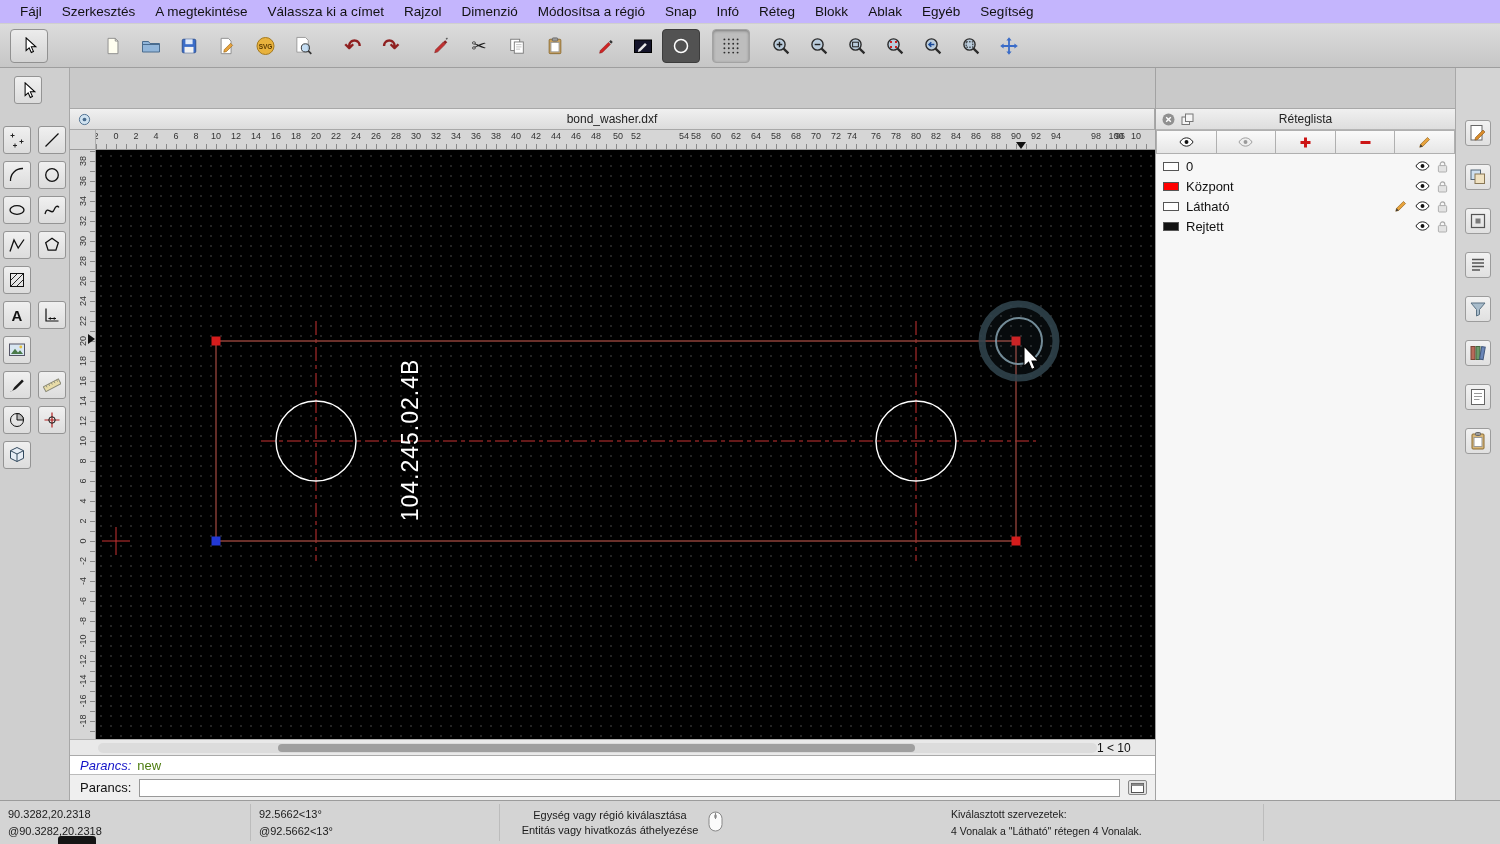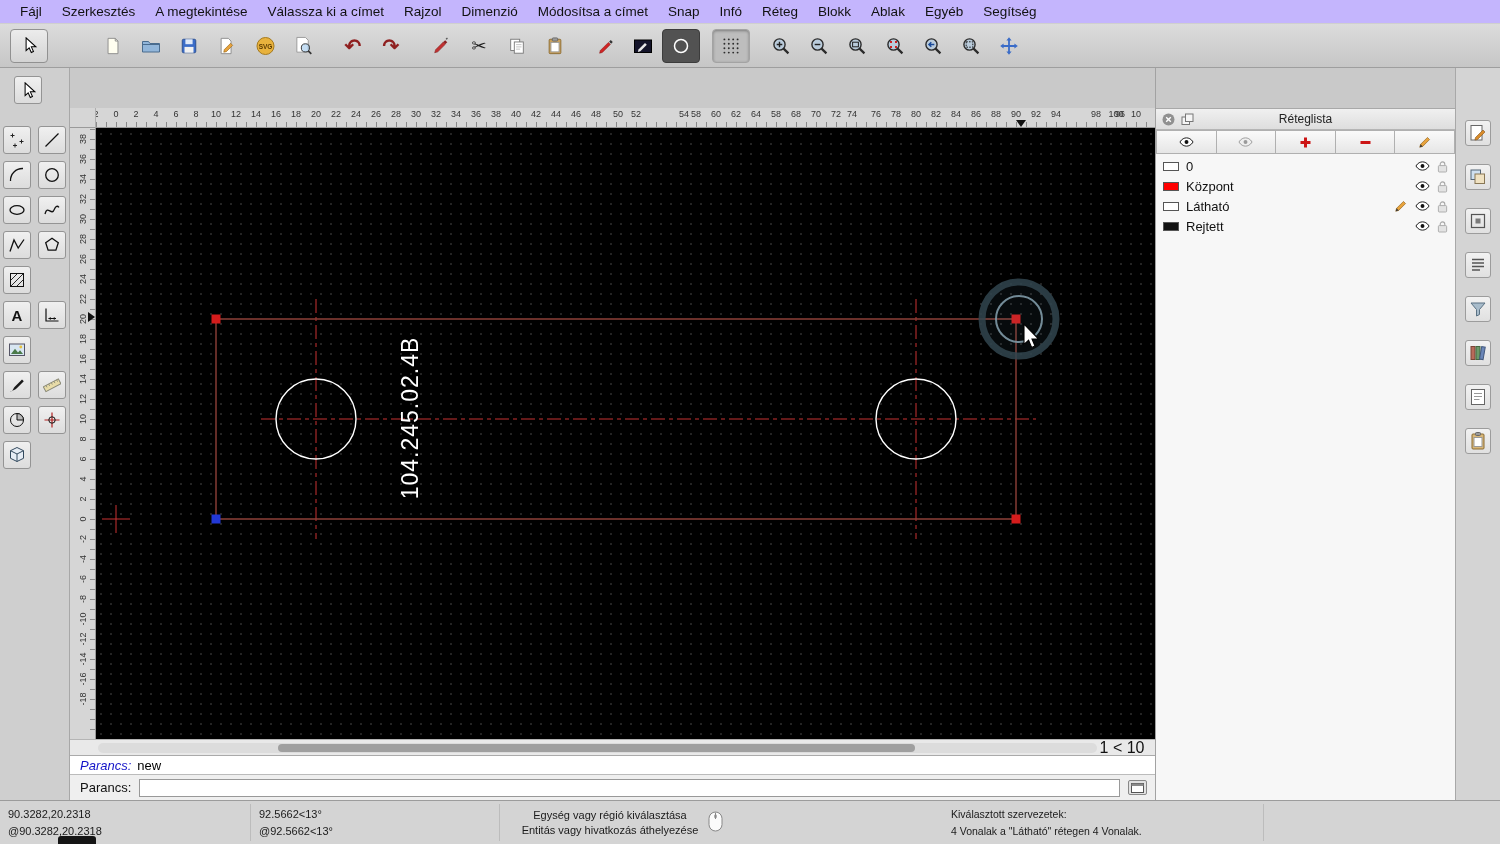--- a/index.html
+++ b/index.html
@@ -40,24 +40,24 @@
 .vruler{width:26px;position:relative;background:#d6d6d6;border-right:1px solid #9a9a9a;overflow:hidden}
 .vlbl{position:absolute;left:0;width:26px;height:10px;line-height:10px;text-align:center;font-size:9px;color:#333;transform:rotate(-90deg)}
 .vticks{position:absolute;top: 1px;bottom:0;right:0;width:5px;background-image:repeating-linear-gradient(to bottom,#8a8a8a 0 1px,transparent 1px 10px)}
 .vmarker{position:absolute;right:0;width:0;height:0;border-top:5px solid transparent;border-bottom:5px solid transparent;border-left:7px solid #111;transform:translateY(-50%)}
 .canvas{flex:1;position:relative;background:#000;overflow:hidden}
 .dots{position:absolute;inset:0;background-image:radial-gradient(#232323 1px,transparent 1.35px);background-size:10px 10px;background-position:0 1px}
 .canvas svg{position:absolute;inset:0}
 .scroll-row{height:16px;background:#e9e9e9;border-top:1px solid #b5b5b5;display:flex;align-items:center;padding:0 4px}
 .hscroll{flex:1;height:10px;position:relative;background:#dcdcdc;border-radius:5px;margin-left:24px}
 .thumb{position:absolute;left:180px;width:637px;top:1px;height:8px;background:#9f9f9f;border-radius:4px}
-.pageind{width:54px;text-align:center;font-size:16px;padding-right:4px}
+.pageind{width:54px;text-align:left;font-size:12px;padding-right:4px}
 .cmd-history{height:19px;background:#fff;border-top:1px solid #aaa;display:flex;align-items:center;padding-left:10px;font-size:13px;gap:6px}
 .chl{color:#1414c8;font-style:italic}
-.chv{color:#000000}
+.chv{color:#4d7c0f}
 .cmd-row{height:26px;background:#efefef;border-top:1px solid #bbb;display:flex;align-items:center;padding:0 8px 0 10px;gap:8px}
 .cpl{font-size:13px}
 .cinput{flex:1;height:18px;border:1px solid #999;background:#fff;font-size:12px;padding:0 4px;font-family:inherit}
 .cbtn{width:19px;height:15px;border:1px solid #888;background:#e2e2e2;display:flex;align-items:center;justify-content:center;border-radius:2px}
 
 .rpanel{width:300px;border-left:1px solid #a2a2a2;display:flex;flex-direction:column;background:#ececec}
 .rgap{height:40px;background:#c9c9c9}
 .rheader{height:22px;background:linear-gradient(#f0f0f0,#dedede);border-top:1px solid #a8a8a8;border-bottom:1px solid #b5b5b5;display:flex;align-items:center;padding:0 6px;gap:6px;position:relative}
 .rhbtn{display:flex;z-index:1}
 .rtitle{position:absolute;left:0;right:0;text-align:center;font-size:12px;color:#222}
@@ -90,21 +90,21 @@
 
 <div class="app">
 
   <div class="menubar">
       <div class="mitem">Fájl</div>
       <div class="mitem">Szerkesztés</div>
       <div class="mitem">A megtekintése</div>
       <div class="mitem">Válassza ki a címet</div>
       <div class="mitem">Rajzol</div>
       <div class="mitem">Dimenzió</div>
-      <div class="mitem">Módosítsa a címet</div>
+      <div class="mitem">Módosítsa a régió</div>
       <div class="mitem">Snap</div>
       <div class="mitem">Infó</div>
       <div class="mitem">Réteg</div>
       <div class="mitem">Blokk</div>
       <div class="mitem">Ablak</div>
       <div class="mitem">Egyéb</div>
       <div class="mitem">Segítség</div>
     </div>
 
   <div class="toolbar">
@@ -389,20 +389,29 @@
               <path d="M9 1.5l6.5 3.2v7.6L9 15.5 2.5 12.3V4.7z" fill="#e6edf5" stroke="#334a5e"></path>
               <path d="M2.5 4.7L9 8l6.5-3.3M9 8v7.5" fill="none" stroke="#334a5e"></path>
             </svg>
           </div>
         </div>
     </div>
 
     <div class="center">
       <div class="topgap"></div>
 
+      <div class="doc-titlebar">
+        <span class="doc-icon">
+            <svg width="13" height="13" viewBox="0 0 14 14">
+              <circle cx="7" cy="7" r="5.5" fill="#cfe2f0" stroke="#4a6c8e"></circle>
+              <circle cx="7" cy="7" r="2" fill="#4a6c8e"></circle>
+            </svg>
+          </span>
+        <span class="doc-title">bond_washer.dxf</span>
+      </div>
 
       <div class="ruler-row">
         <div class="ruler-corner"></div>
         <div class="hruler">
           <div>
               <span class="hlbl" style="left: 0px;">2</span>
               <span class="hlbl" style="left: 20px;">0</span>
               <span class="hlbl" style="left: 40px;">2</span>
               <span class="hlbl" style="left: 60px;">4</span>
               <span class="hlbl" style="left: 80px;">6</span>

